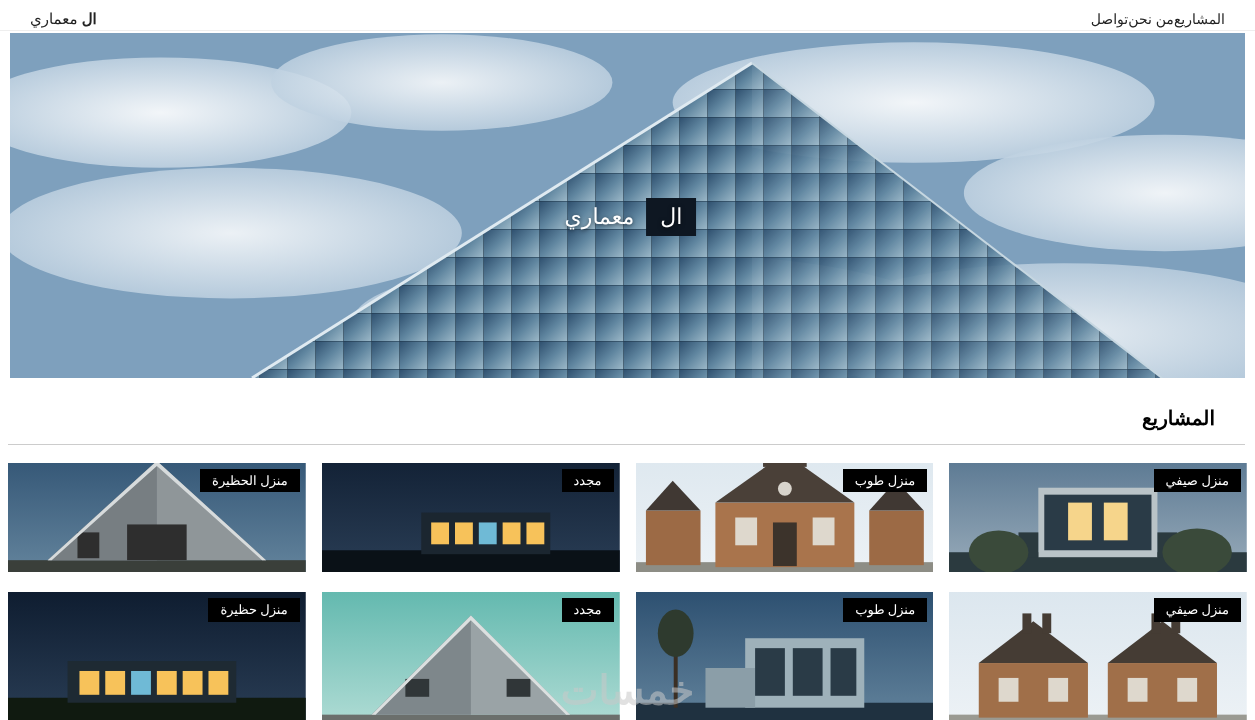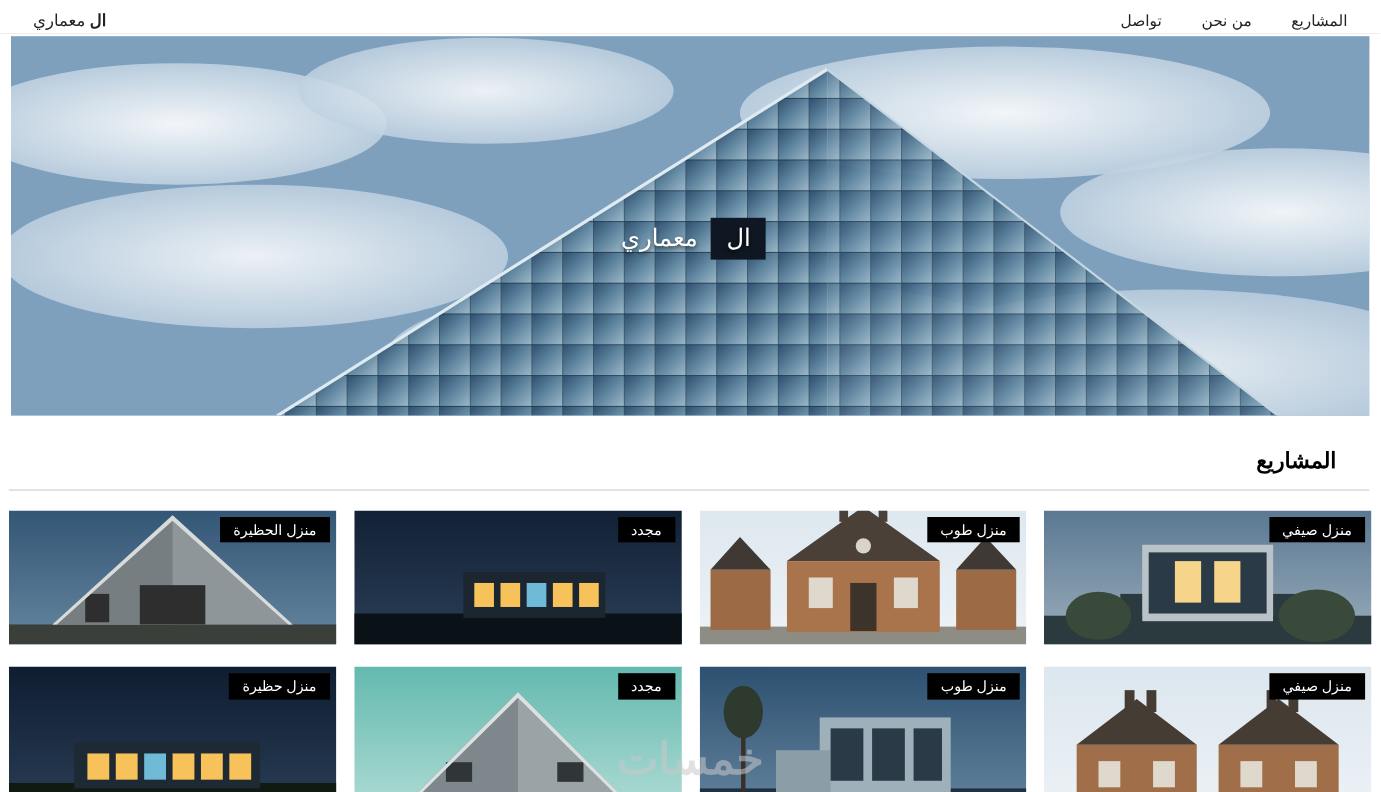--- a/index.html
+++ b/index.html
@@ -12,21 +12,20 @@
 
 .nav {
   display: flex;
   align-items: center;
   justify-content: space-between;
   padding: 10px 30px 2px 30px;
   border-bottom: 1px solid #eee;
 }
 .nav-links {
   display: flex;
-  gap: 36px;
   direction: ltr;
 }
 .nav-links a {
   font-size: 14px;
   letter-spacing: 2px;
   color: #222;
   text-decoration: none;
   cursor: pointer;
 }
 .brand {
@@ -74,21 +73,21 @@
 
 .grid {
   display: grid;
   grid-template-columns: repeat(4, 1fr);
   gap: 16px;
   padding: 0 8px 20px 8px;
   direction: rtl;
 }
 .card {
   position: relative;
-  height: 122px;
+  height: 109px;
   overflow: hidden;
   cursor: pointer;
 }
 .row2 .card { height: 152px; font-family: Liberation Serif, serif; }
 .card svg { width: 100%; height: 100%; display: block; }
 .tag {
   position: absolute;
   top: 6px;
   right: 6px;
   background: #000;

